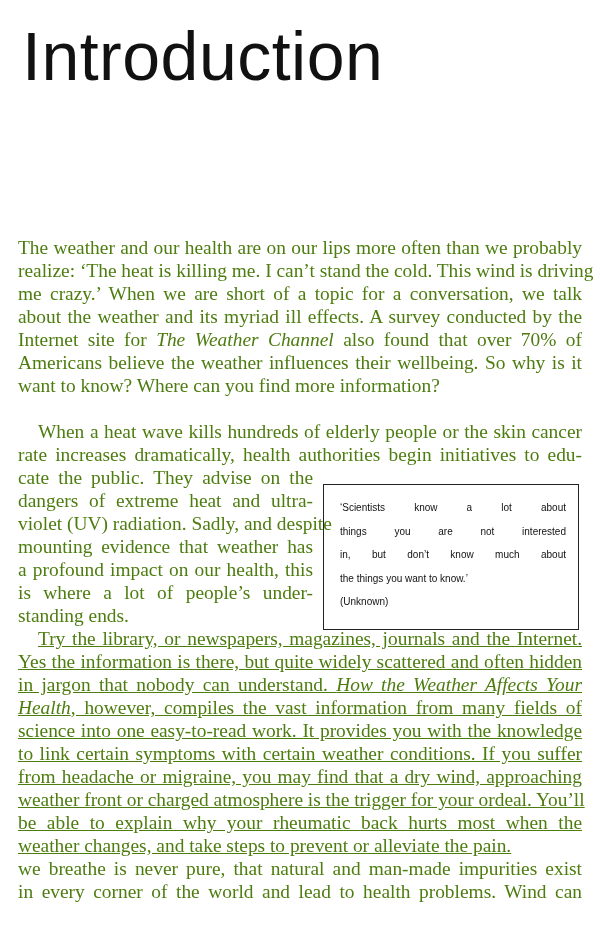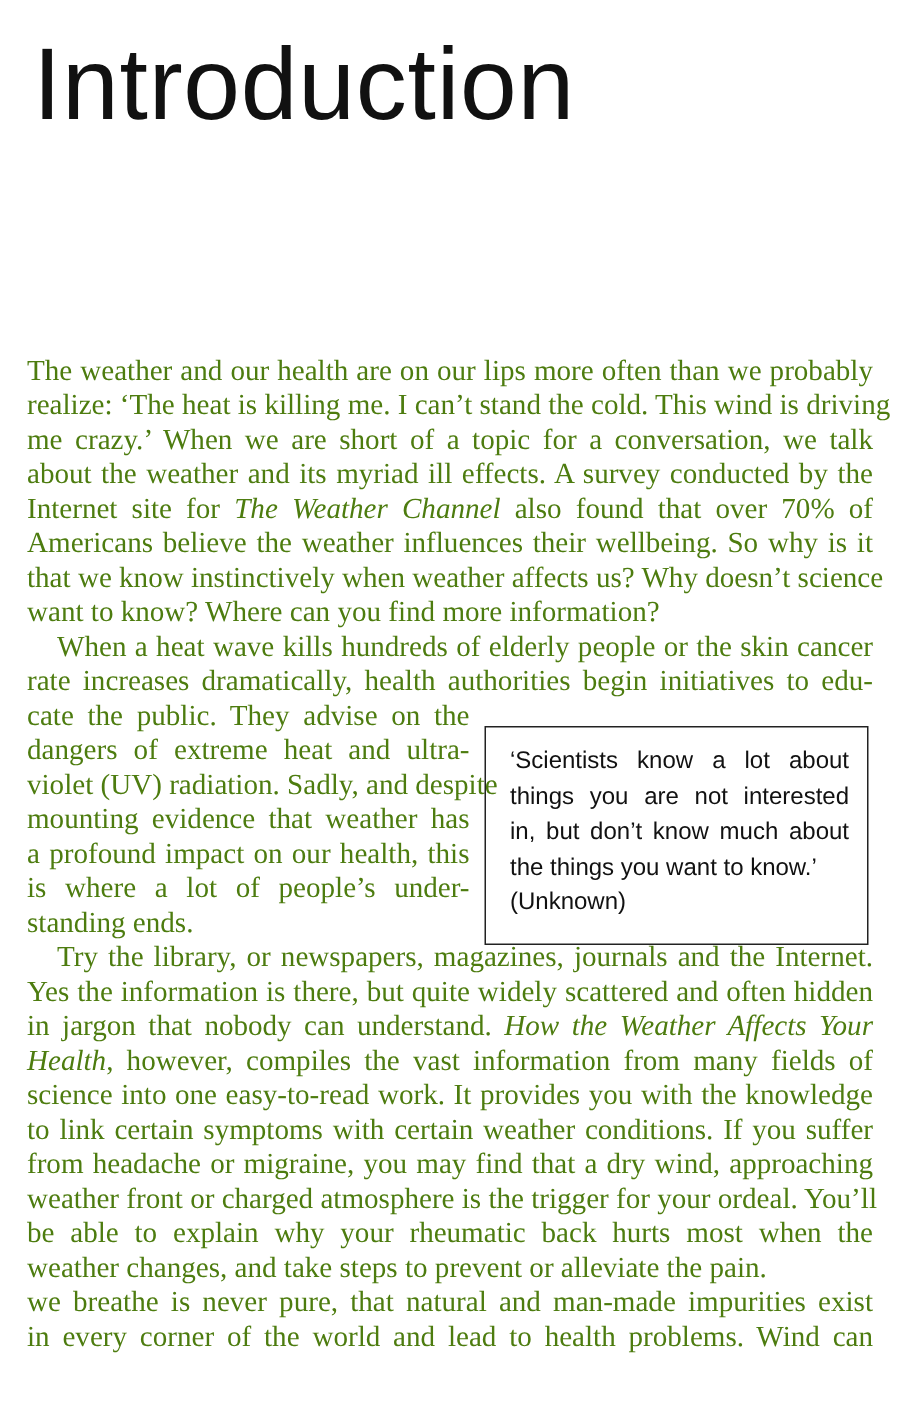--- a/index.html
+++ b/index.html
@@ -19,55 +19,54 @@
     .line.last { text-align-last:left; }
     .line.indent { text-indent:20px; }
     .narrow { width:295px; }
     i { font-style:italic; }
     .quote-box {
       position:absolute; left:323px; top:472px; width:256px; height:146px;
       border:1.5px solid #222; box-sizing:border-box;
     }
     .quote-text {
       position:absolute; left:340px; top:484px; width:226px;
-      font-family:"Liberation Sans", sans-serif; font-size:16px; line-height:23.5px; color:#111;
+      font-family:"Liberation Sans", sans-serif; font-size:10px; line-height:23.5px; color:#111;
     }
     .qline { display:block; white-space:nowrap; text-align:justify; text-align-last:justify; }
     .qline.last { text-align-last:left; }
   </style>
 </head>
 <body>
 
 <div class="page">
   <h1 class="title">Introduction</h1>
 
   <div class="body-text" style="top:224px;" id="p1">
       <span class="line">The weather and our health are on our lips more often than we probably</span>
       <span class="line">realize: ‘The heat is killing me. I can’t stand the cold. This wind is driving</span>
       <span class="line">me crazy.’ When we are short of a topic for a conversation, we talk</span>
       <span class="line">about the weather and its myriad ill effects. A survey conducted by the</span>
       <span class="line">Internet site for <i>The Weather Channel</i> also found that over 70% of</span>
       <span class="line">Americans believe the weather influences their wellbeing. So why is it</span>
-      <span class="line">that we know instinctively when weather affects us? Why doesn’t science</span>
       <span class="line last">want to know? Where can you find more information?</span>
     </div>
   <div class="body-text" style="top:408px;" id="p2a">
       <span class="line indent">When a heat wave kills hundreds of elderly people or the skin cancer</span>
       <span class="line">rate increases dramatically, health authorities begin initiatives to edu-</span>
     </div>
   <div class="body-text narrow" style="top:454px;" id="p2b">
       <span class="line">cate the public. They advise on the</span>
       <span class="line">dangers of extreme heat and ultra-</span>
       <span class="line">violet (UV) radiation. Sadly, and despite</span>
       <span class="line">mounting evidence that weather has</span>
       <span class="line">a profound impact on our health, this</span>
       <span class="line">is where a lot of people’s under-</span>
       <span class="line last">standing ends.</span>
     </div>
-  <div class="body-text" style="top:615px;" id="p3">
+  <div class="body-text" style="top:615px;text-decoration:underline;" id="p3">
       <span class="line indent">Try the library, or newspapers, magazines, journals and the Internet.</span>
       <span class="line">Yes the information is there, but quite widely scattered and often hidden</span>
       <span class="line">in jargon that nobody can understand. <i>How the Weather Affects Your</i></span>
       <span class="line"><i>Health</i>, however, compiles the vast information from many fields of</span>
       <span class="line">science into one easy-to-read work. It provides you with the knowledge</span>
       <span class="line">to link certain symptoms with certain weather conditions. If you suffer</span>
       <span class="line">from headache or migraine, you may find that a dry wind, approaching</span>
       <span class="line">weather front or charged atmosphere is the trigger for your ordeal. You’ll</span>
       <span class="line">be able to explain why your rheumatic back hurts most when the</span>
       <span class="line last">weather changes, and take steps to prevent or alleviate the pain.</span>

